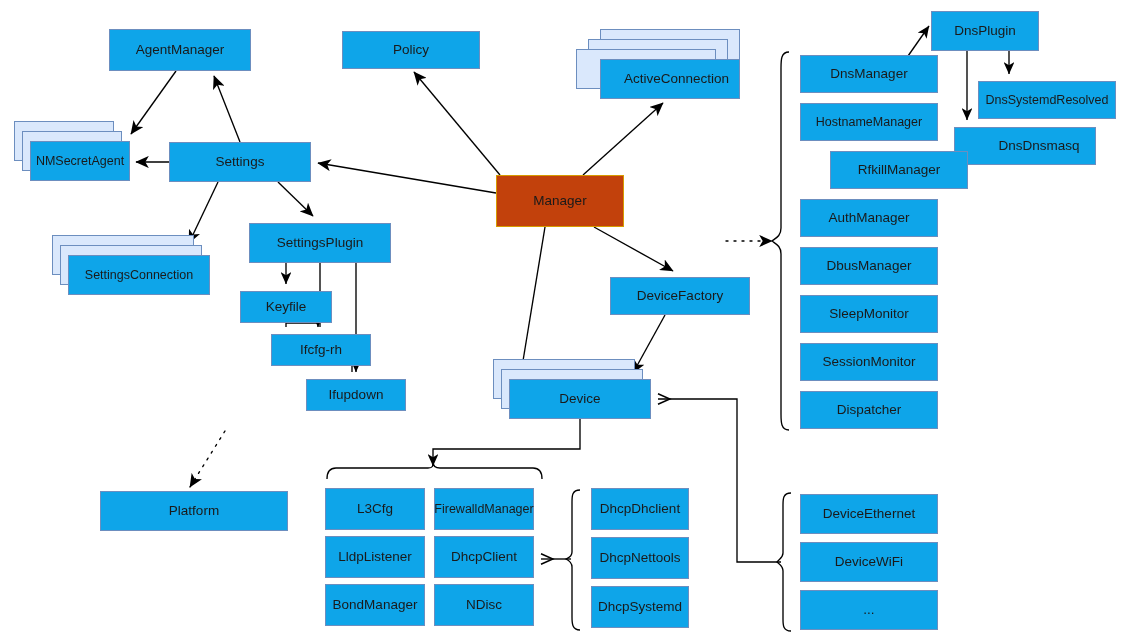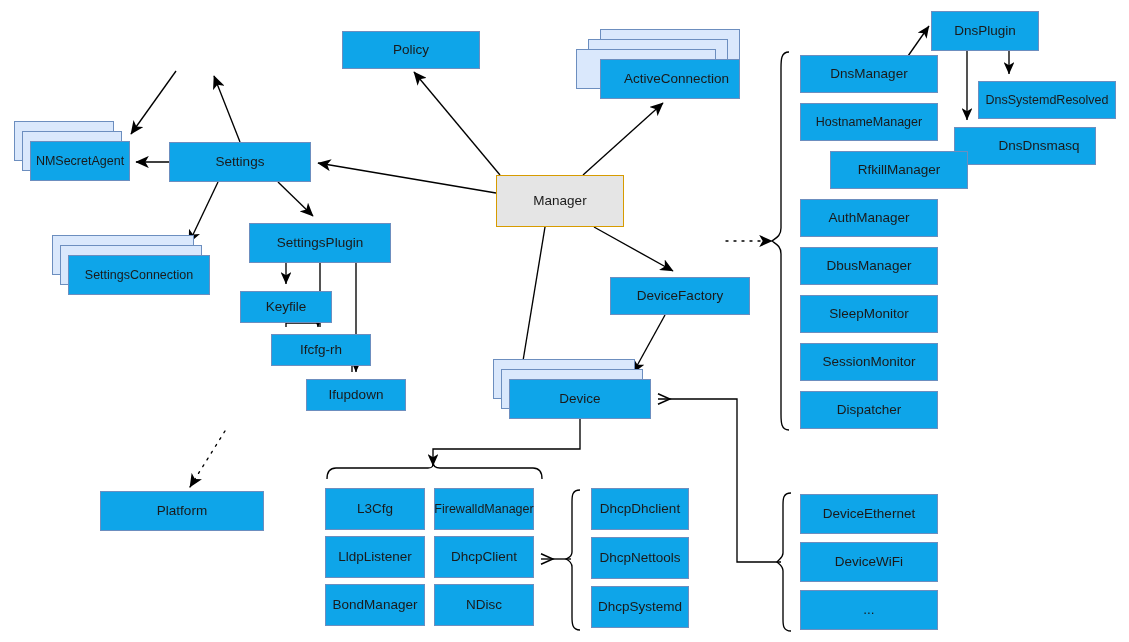--- a/index.html
+++ b/index.html
@@ -2,21 +2,21 @@
 <html><head>
 <meta charset="utf-8">
 <style>
   html,body{margin:0;padding:0;background:#ffffff;}
   body{font-family:"Liberation Sans","DejaVu Sans",sans-serif;}
   #canvas{position:relative;width:1129px;height:642px;overflow:hidden;background:#fff;}
   svg.edges{position:absolute;left:0;top:0;width:1129px;height:642px;pointer-events:none;}
   .node{position:absolute;box-sizing:border-box;background:#0ea5e9;border:1px solid #6c8ebf;
         display:flex;align-items:center;justify-content:center;text-align:center;
         font-size:13.5px;color:#1a1a1a;line-height:1.15;z-index:5;}
-  .node.accent{background:#e5e5e5;border:1px solid #d79b00;}
+  .node.accent{background:#c2410c;border:1px solid #d79b00;}
   .stacklayer{position:absolute;box-sizing:border-box;background:#dae8fc;border:1px solid #6c8ebf;z-index:4;}
   .node .lbl{pointer-events:none;}
 </style>
 </head>
 <body>
 
 <div id="canvas">
 
   <svg class="edges" viewBox="0 0 1129 642">
     <defs>
@@ -107,20 +107,23 @@
   <div class="node" style="left:68px;top:255px;width:142px;height:40px;font-size:12.5px;">
     <span class="lbl">SettingsConnection</span>
   </div>
 
   <div class="stacklayer" style="left:493px;top:359px;width:142px;height:40px;"></div>
   <div class="stacklayer" style="left:501px;top:369px;width:142px;height:40px;"></div>
   <div class="node" style="left:509px;top:379px;width:142px;height:40px;">
     <span class="lbl">Device</span>
   </div>
 
+  <div class="node" style="left:109px;top:29px;width:142px;height:42px;">
+    <span class="lbl">AgentManager</span>
+  </div>
   <div class="node" style="left:342px;top:31px;width:138px;height:38px;">
     <span class="lbl">Policy</span>
   </div>
   <div class="node" style="left:169px;top:142px;width:142px;height:40px;">
     <span class="lbl">Settings</span>
   </div>
   <div class="node accent" style="left:496px;top:175px;width:128px;height:52px;">
     <span class="lbl">Manager</span>
   </div>
   <div class="node" style="left:249px;top:223px;width:142px;height:40px;">
@@ -131,21 +134,21 @@
   </div>
   <div class="node" style="left:610px;top:277px;width:140px;height:38px;">
     <span class="lbl">DeviceFactory</span>
   </div>
   <div class="node" style="left:271px;top:334px;width:100px;height:32px;">
     <span class="lbl">Ifcfg-rh</span>
   </div>
   <div class="node" style="left:306px;top:379px;width:100px;height:32px;">
     <span class="lbl">Ifupdown</span>
   </div>
-  <div class="node" style="left:100px;top:491px;width:164px;height:40px;">
+  <div class="node" style="left:100px;top:491px;width:188px;height:40px;">
     <span class="lbl">Platform</span>
   </div>
   <div class="node" style="left:931px;top:11px;width:108px;height:40px;">
     <span class="lbl">DnsPlugin</span>
   </div>
   <div class="node" style="left:978px;top:81px;width:138px;height:38px;font-size:12.5px;">
     <span class="lbl">DnsSystemdResolved</span>
   </div>
   <div class="node" style="left:954px;top:127px;width:142px;height:38px;padding-left:28px;">
     <span class="lbl">DnsDnsmasq</span>

